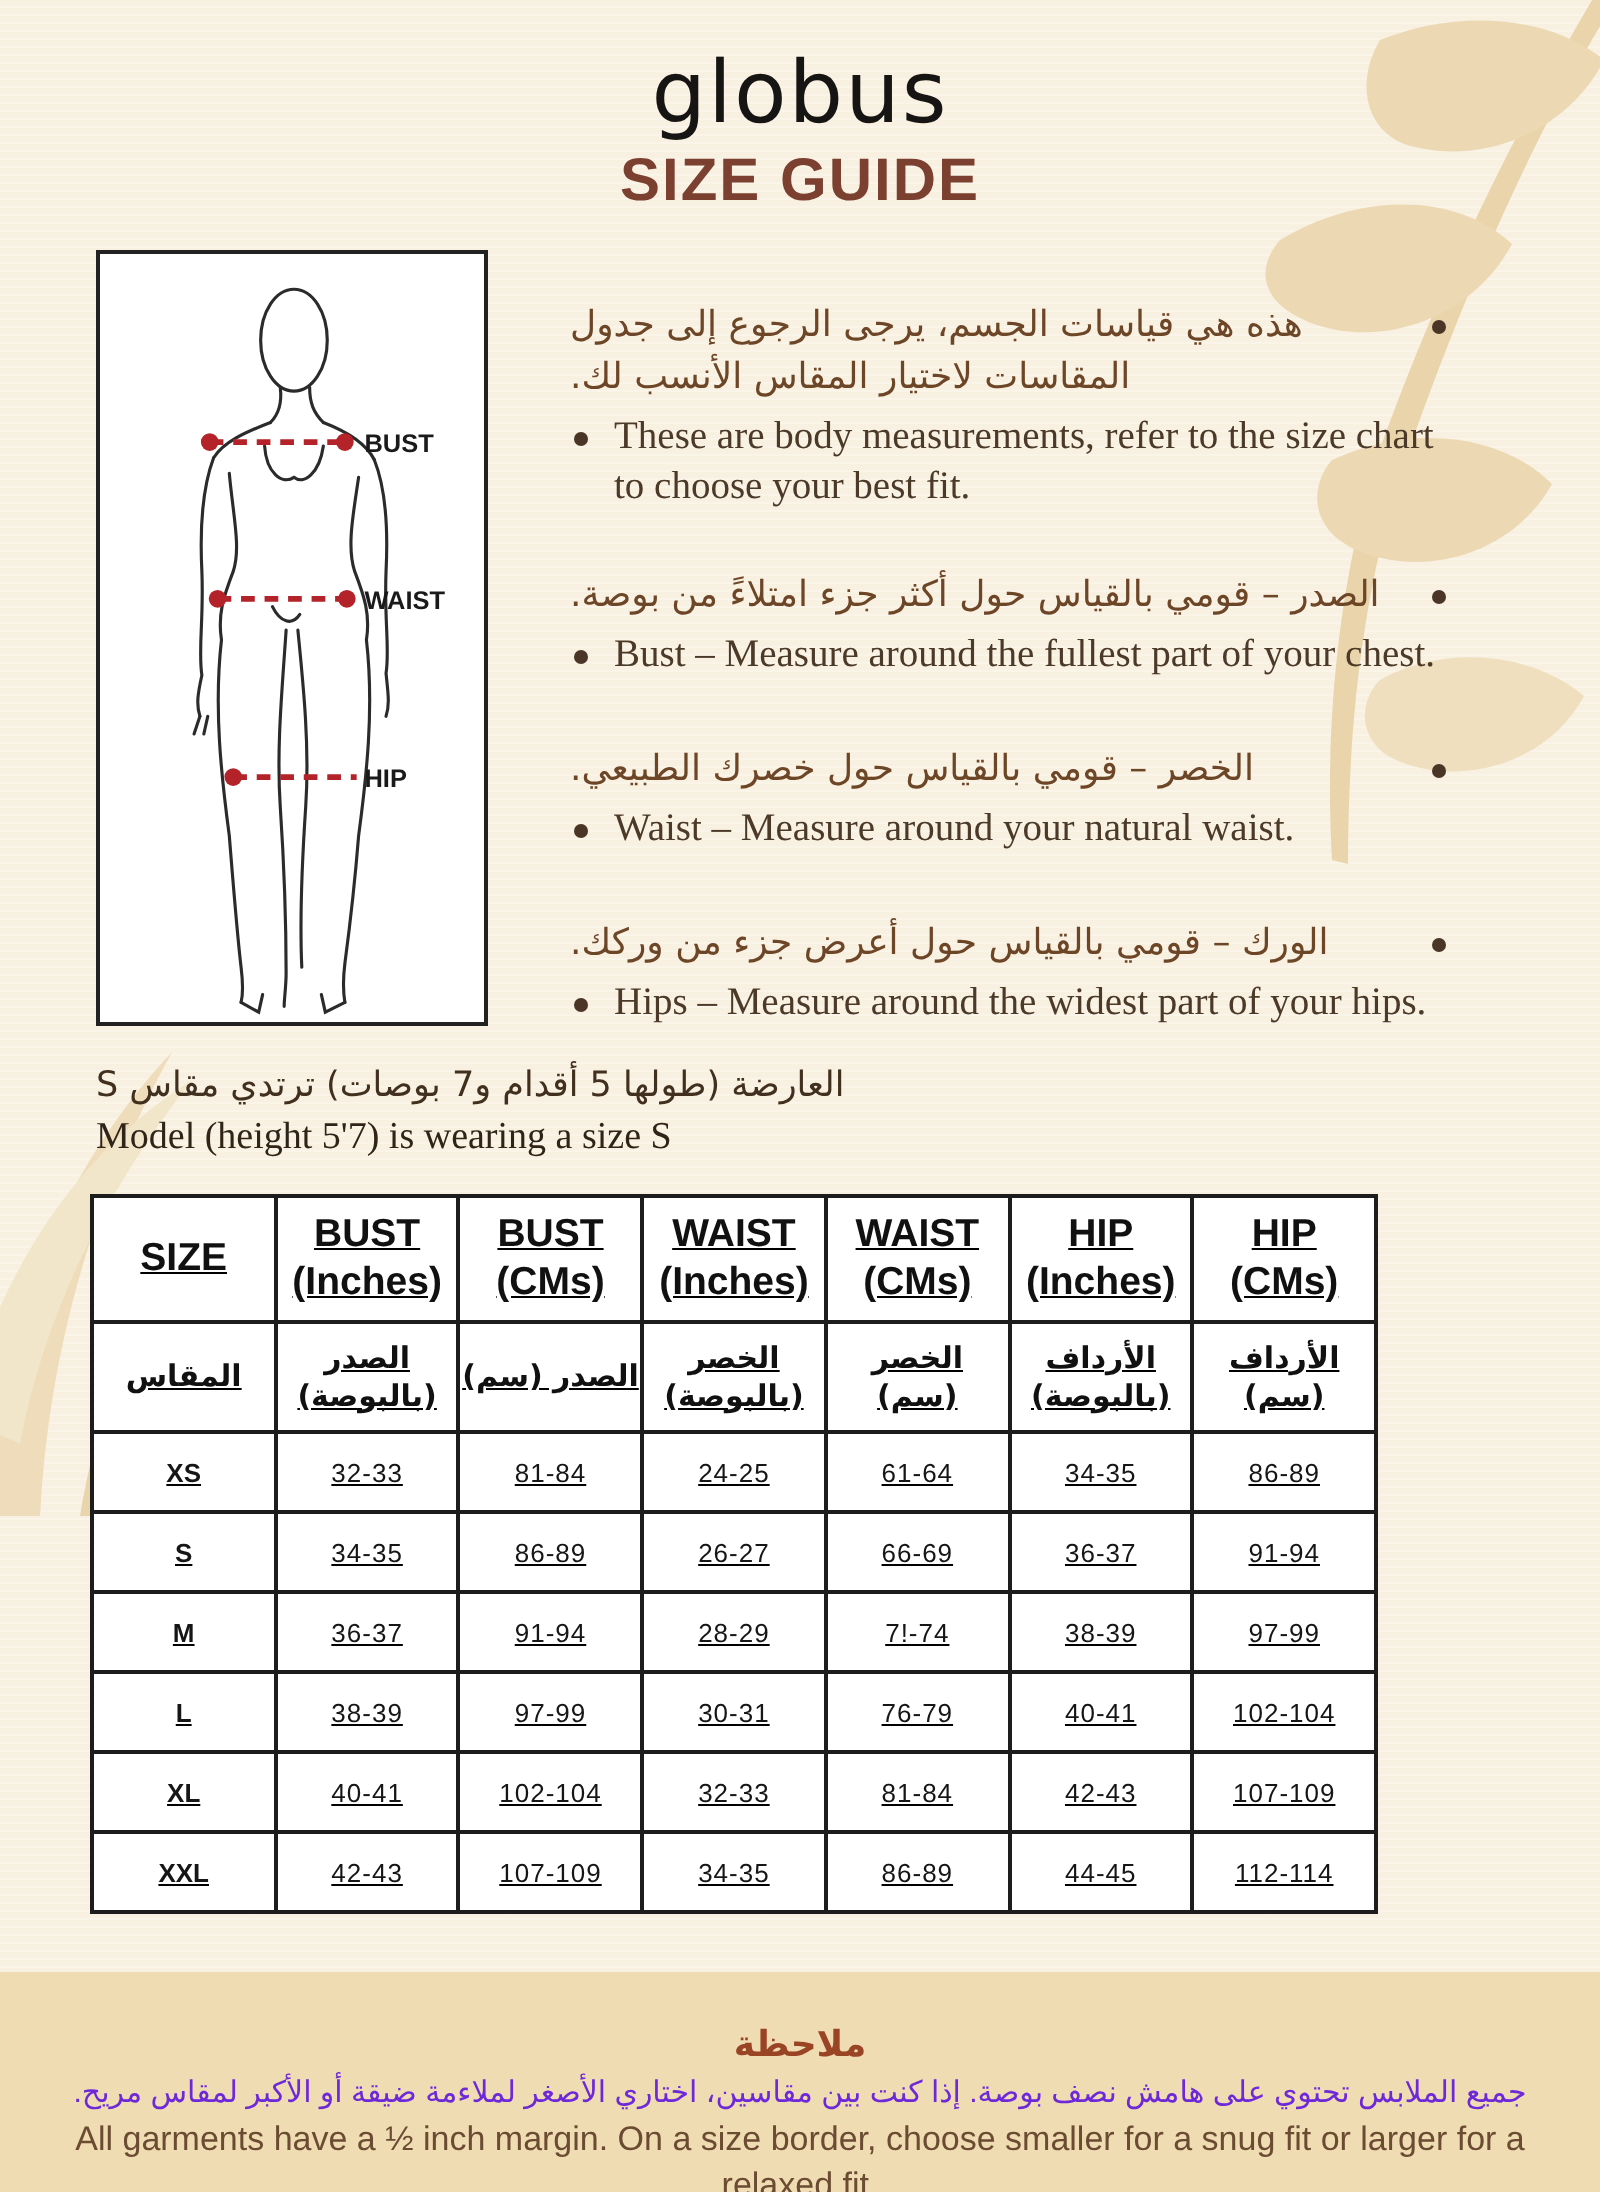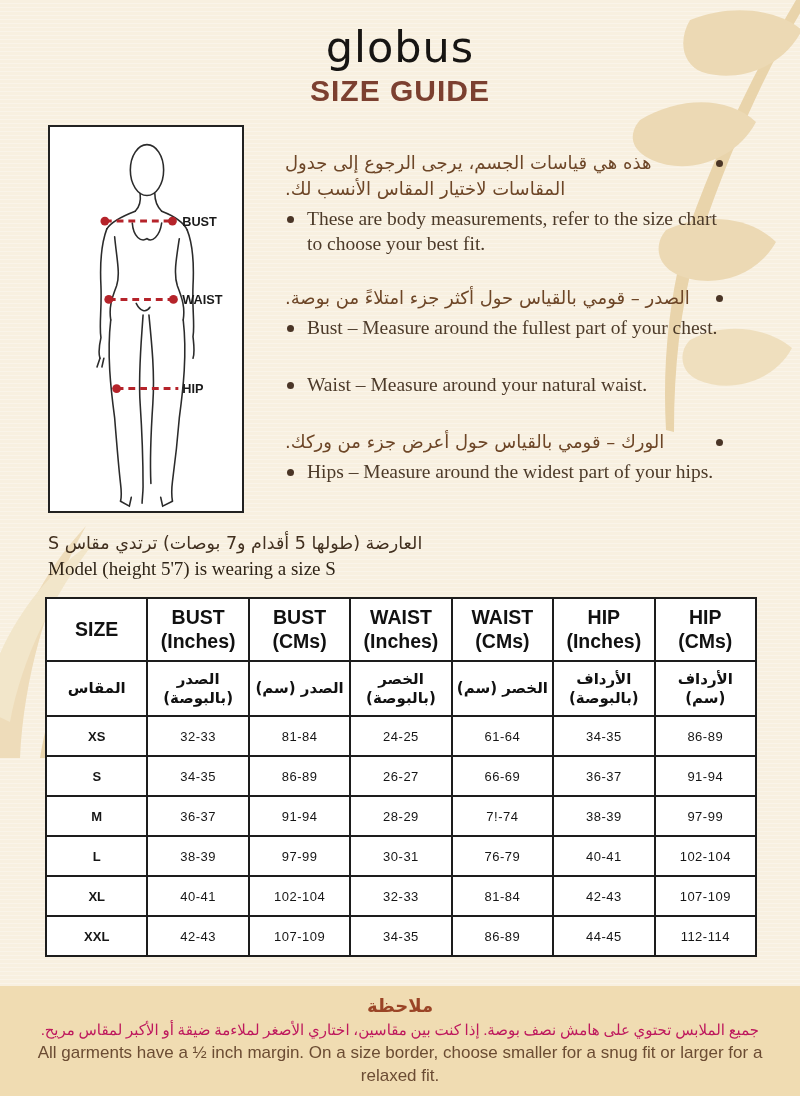--- a/index.html
+++ b/index.html
@@ -50,47 +50,47 @@
 
   .model-note { position:absolute; left:48px; top:531px; width:520px; }
   .model-note .ar {
     direction:rtl; text-align:left; font-family:"DejaVu Sans", sans-serif;
     font-size:17.5px; line-height:25px; color:#42301f;
   }
   .model-note .en {
     font-family:"Liberation Serif", serif; font-size:19px; line-height:25px; color:#2f2417;
   }
 
-  .size-table-wrap { position:absolute; left:45px; top:597px; width:712px; }
+  .size-table-wrap { position:absolute; left:45px; top:597px; width:644px;text-decoration:underline; }
   table.size-table {
     width:100%; border-collapse:collapse; table-layout:fixed; background:#fff;
   }
   table.size-table th, table.size-table td {
     border:2px solid #1d1d1d; text-align:center; vertical-align:middle; padding:0;
   }
   tr.hdr-en th { height:63px; font-size:19.5px; font-weight:bold; color:#111; line-height:1.2; }
   tr.hdr-ar th {
     height:55px; font-size:15px; font-weight:bold; color:#111;
     font-family:"DejaVu Sans", sans-serif; direction:rtl; line-height:1.25;
   }
   tr.data td { height:40px; font-size:13px; color:#161616; letter-spacing:.5px; }
   tr.data td.size-cell { font-weight:bold; letter-spacing:0; }
 
   .note-band {
     position:absolute; left:0; top:986px; width:800px; height:110px;
-    background:#f0dcb2; text-align:center; padding-top:7px;
+    background:#f0dcb2; text-align:center; padding-top:24px;
   }
   .note-band .t-ar {
     font-family:"DejaVu Sans", sans-serif; font-size:18px; font-weight:bold;
     color:#9a4426; line-height:26px;
   }
   .note-band .t-en { font-size:20px; font-weight:bold; color:#8d3f26; line-height:26px; }
   .note-band .b-ar {
-    direction:rtl; font-family:Liberation Serif, serif; font-size:15px;
-    color:#be185d; line-height:22px; padding:0 14px;
+    direction:rtl; font-family:Liberation Sans, sans-serif; font-size:15px;
+    color:#6d28d9; line-height:22px; padding:0 14px;
   }
   .note-band .b-en { font-size:17px; color:#6b4c33; line-height:23px; padding:0 10px; }
 </style>
 </head>
 <body>
 
 <div class="page">
 
   <svg class="deco" style="right:0; top:0;" width="230" height="480" viewBox="0 0 230 480">
     <g fill="#ecd9b4">
@@ -174,20 +174,24 @@
             <span class="dot"></span>
           <span class="txt">الصدر – قومي بالقياس حول أكثر جزء امتلاءً من بوصة.</span>
           </div>
         <div class="bullet-row en">
             <span class="dot"></span>
           <span class="txt">Bust – Measure around the fullest part of your chest.</span>
           </div>
       </div>
 
       <div class="bullet-group" style="margin-bottom:32px;">
+        <div class="bullet-row ar">
+            <span class="dot"></span>
+          <span class="txt">الخصر – قومي بالقياس حول خصرك الطبيعي.</span>
+          </div>
         <div class="bullet-row en">
             <span class="dot"></span>
           <span class="txt">Waist – Measure around your natural waist.</span>
           </div>
       </div>
 
       <div class="bullet-group">
         <div class="bullet-row ar">
             <span class="dot"></span>
           <span class="txt">الورك – قومي بالقياس حول أعرض جزء من وركك.</span>

